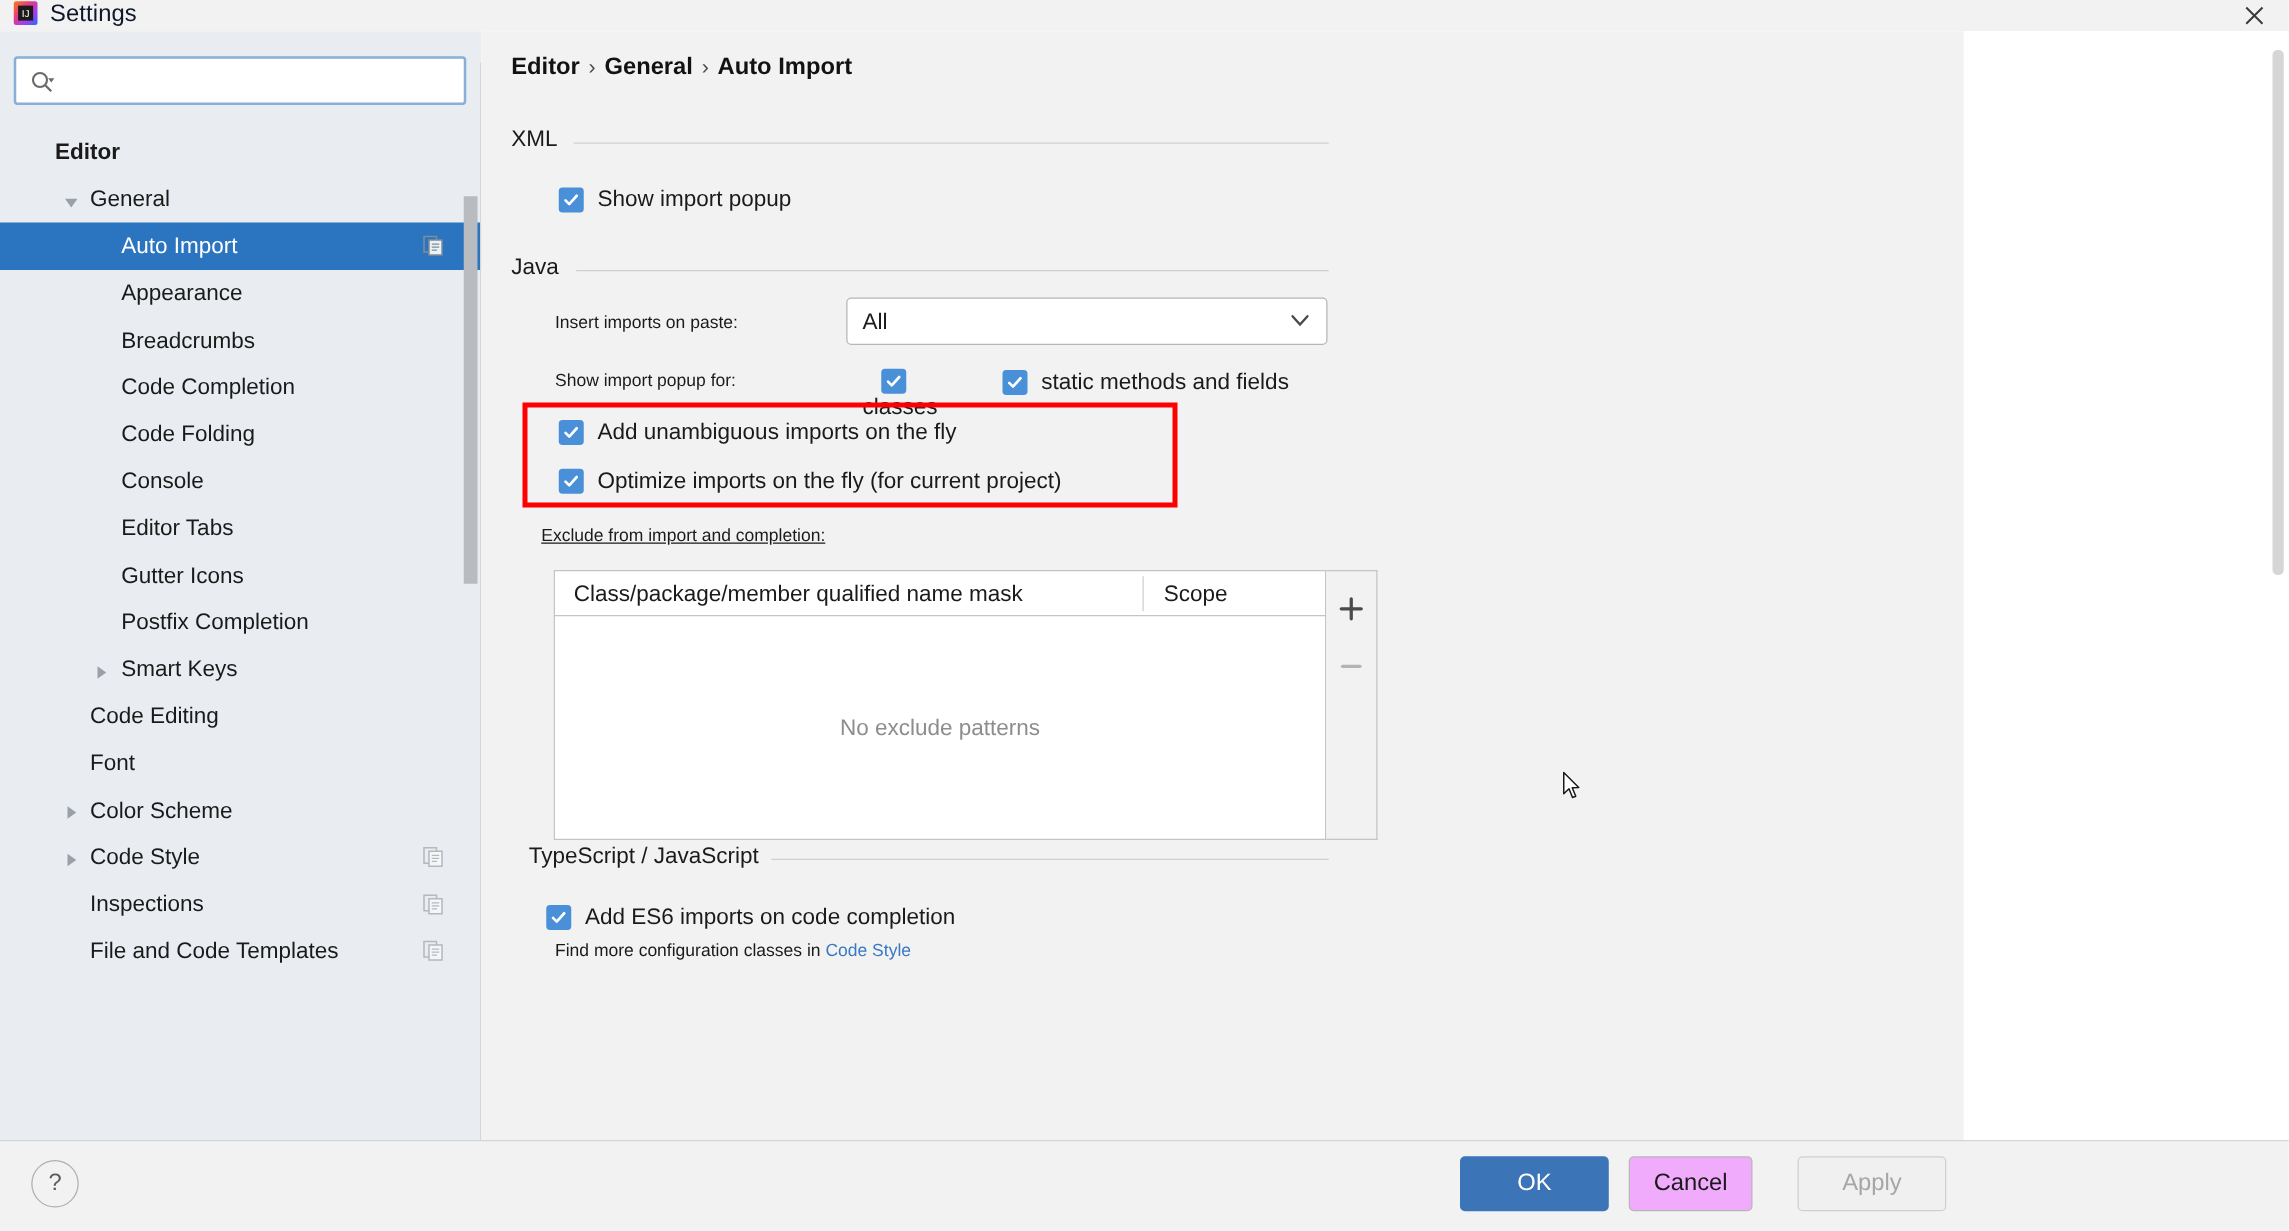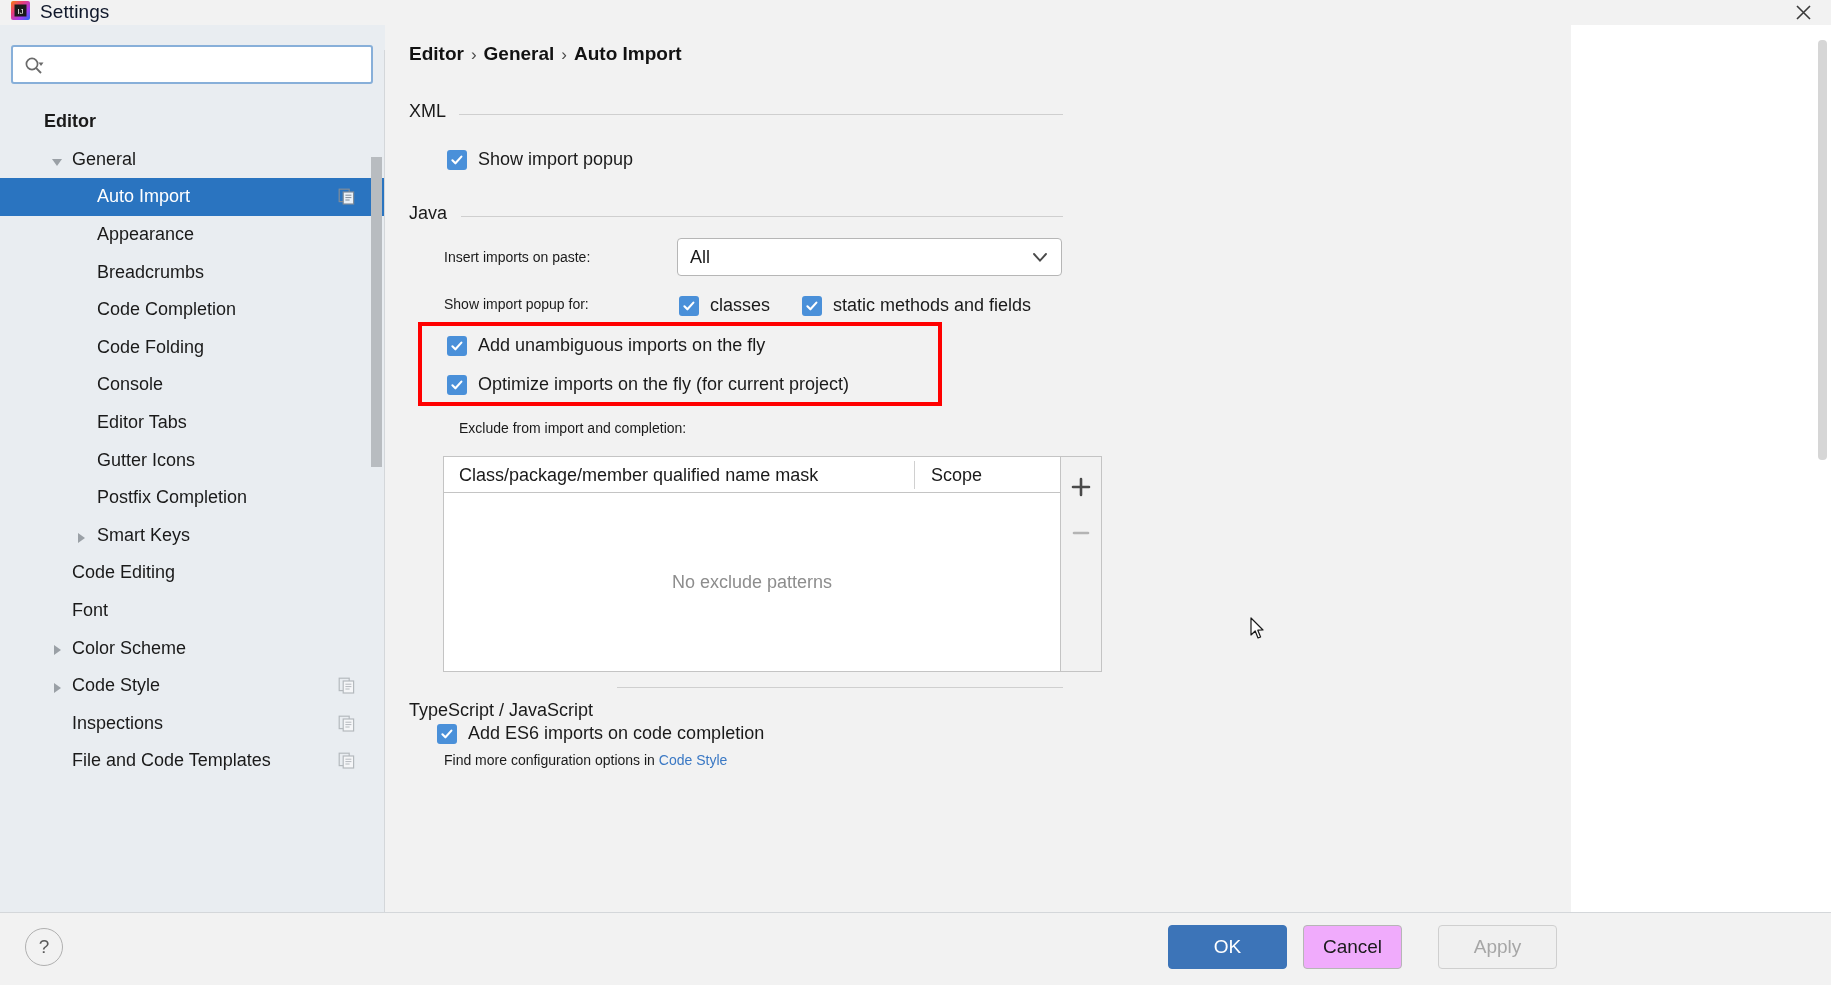--- a/index.html
+++ b/index.html
@@ -343,21 +343,21 @@
       <span class="cval">All</span>
       <span class="arrow">
         <svg width="14" height="9" viewBox="0 0 14 9">
             <path d="M1 1 L7 7.6 L13 1" stroke="#4a4a4a" stroke-width="1.9" fill="none" stroke-linecap="round"></path>
           </svg>
       </span>
     </div>
 
     <div class="lbl-plain" style="left:59px; top:271px;">Show import popup for:</div>
 
-    <div class="cb-row" style="left:294px; top:270px;">
+    <div class="cb-row" style="left:294px; top:270px;flex-direction:column;">
       <span class="cbx" style="background: rgb(74, 144, 217);">
         <svg width="14" height="14" viewBox="0 0 14 14">
             <path d="M2.4 7.3 L5.4 10.3 L11.4 3.6" stroke="#ffffff" stroke-width="2.1" fill="none" stroke-linecap="round" stroke-linejoin="round"></path>
           </svg>
       </span>
       <span class="cb-label">classes</span>
     </div>
 
     <div class="cb-row" style="left:417px; top:270px;">
       <span class="cbx" style="background: rgb(74, 144, 217);">
@@ -381,21 +381,21 @@
       <span class="cbx" style="background: rgb(74, 144, 217);">
         <svg width="14" height="14" viewBox="0 0 14 14">
             <path d="M2.4 7.3 L5.4 10.3 L11.4 3.6" stroke="#ffffff" stroke-width="2.1" fill="none" stroke-linecap="round" stroke-linejoin="round"></path>
           </svg>
       </span>
       <span class="cb-label">Optimize imports on the fly (for current project)</span>
     </div>
 
     <div class="red-box" style="left: 33px; top: 297px; width: 524px; height: 84px; border-color: rgb(255, 0, 0);"></div>
 
-    <div class="lbl-plain" style="left:74px; top:395px;">Exclude from import and completion:</div>
+    <div class="lbl-plain" style="left:48px; top:395px;text-decoration:underline;">Exclude from import and completion:</div>
 
     <div class="tbl" style="left:58px; top:431px; width:618px; height:216px;">
       <div class="tbl-head">
         <span class="th" style="left:15px;">Class/package/member qualified name mask</span>
         <span class="th-div" style="left:470px;"></span>
         <span class="th" style="left:487px;">Scope</span>
       </div>
       <div class="tbl-empty">No exclude patterns</div>
     </div>
 
@@ -405,34 +405,34 @@
           <path d="M11 3 L11 19 M3 11 L19 11" stroke="#4a4a4a" stroke-width="2.6" stroke-linecap="round"></path>
         </svg>
       </span>
       <span class="btn-minus" style="top:60px; height:32px;">
         <svg width="22" height="22" viewBox="0 0 22 22">
           <path d="M4 11 L18 11" stroke="#b4b4b4" stroke-width="2.6" stroke-linecap="round"></path>
         </svg>
       </span>
     </div>
 
-    <div class="section" style="top:675px;">TypeScript / JavaScript</div>
+    <div class="section" style="top:649px;margin-left:14px;">TypeScript / JavaScript</div>
     <div class="section-line" style="left:232px; top:662px; width:446px;"></div>
 
     <div class="cb-row" style="left:52px; top:698px;">
       <span class="cbx" style="background: rgb(74, 144, 217);">
         <svg width="14" height="14" viewBox="0 0 14 14">
             <path d="M2.4 7.3 L5.4 10.3 L11.4 3.6" stroke="#ffffff" stroke-width="2.1" fill="none" stroke-linecap="round" stroke-linejoin="round"></path>
           </svg>
       </span>
       <span class="cb-label">Add ES6 imports on code completion</span>
     </div>
 
     <div class="lbl-plain" style="left:59px; top:727px;">
-      <span>Find more configuration options in </span><span class="link" style="color: rgb(58, 120, 196);">Code Style</span>
+      <span>Find more configuration classes in </span><span class="link" style="color: rgb(58, 120, 196);">Code Style</span>
     </div>
   </div>
 
   <div class="right-pane"></div>
   <div class="right-sb"></div>
 
   <span class="cursor">
     <svg width="16" height="24" viewBox="0 0 16 24">
       <path d="M1 1 L1 18 L5.2 14 L8 21 L10.6 20 L7.8 13.2 L13 13 Z" fill="#ffffff" stroke="#1a1a1a" stroke-width="1.2" stroke-linejoin="round"></path>
     </svg>

